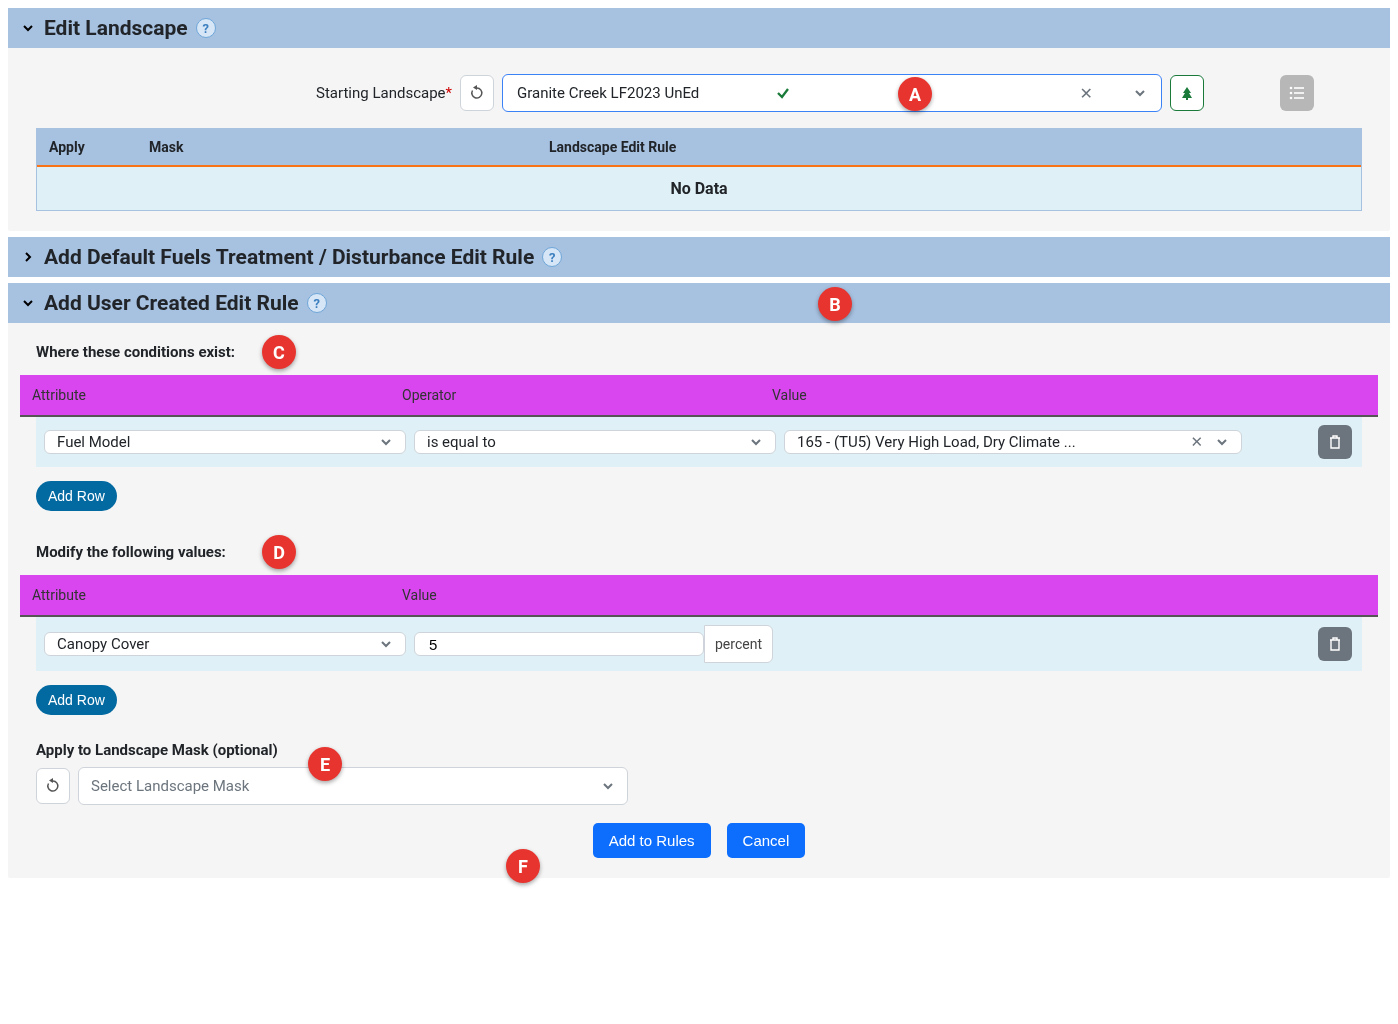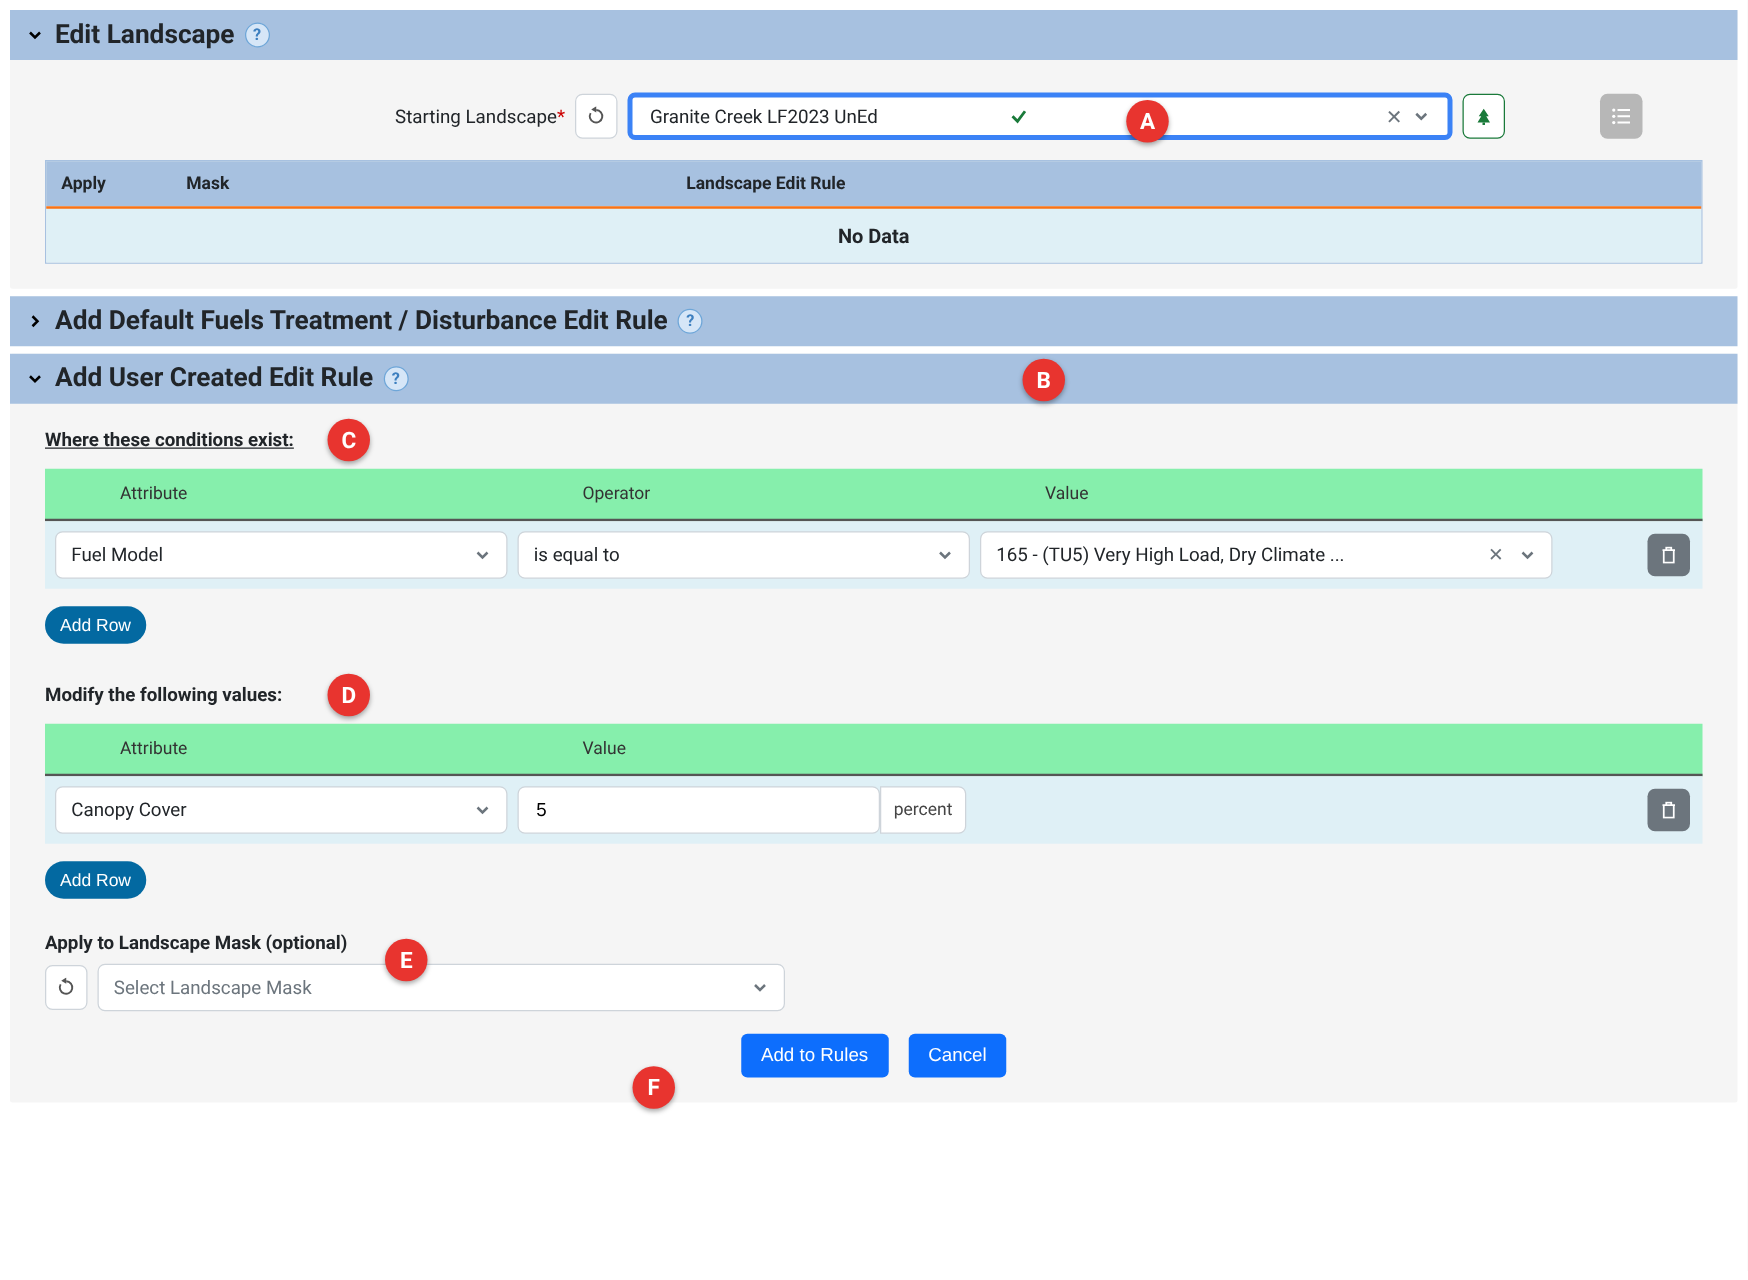--- a/index.html
+++ b/index.html
@@ -61,25 +61,26 @@
     background: #fff;
     cursor: pointer;
   }
   .tree-btn { border: 1.5px solid #1a7a3a; color: #1a7a3a; background: #fff; }
   .list-btn { border: none; background: #b7b7b7; color: #fff; }
   .landscape-select {
     flex: 0 0 660px;
     display: flex;
     align-items: center;
     height: 38px;
-    border: 4px solid #3b82f6;
+    border: 1px solid #3b82f6;
     border-radius: 6px;
     background: #fff;
     padding: 0 10px 0 14px;
     position: relative;
+    gap: 32px;
   }
   .landscape-select .txt { flex: 1; font-size: 15px; color: #212529; }
   .check { color: #1a7a3a; margin-left: 6px; }
   .sel-ctrl { color: #6c757d; font-size: 16px; padding: 0 4px; cursor: pointer; }
 
   .rules-table {
     margin: 0 28px;
     border: 1px solid #a7c1e0;
   }
   .rt-head {
@@ -106,45 +107,44 @@
     font-weight: 700;
     font-size: 15px;
     padding: 2px 28px 14px;
     display: flex;
     align-items: center;
     gap: 16px;
   }
 
   .cond-head {
     display: flex;
-    background: #86efac;
-    margin: 0 28px;
+    background: #d946ef;
+    margin: 0 12px;
     border-bottom: 2px solid #555;
     font-size: 14px;
     color: #333;
-    padding-left: 48px;
   }
   .cond-head > div { padding: 12px 12px; }
   .cc-attr { flex: 0 0 370px; }
   .cc-op   { flex: 0 0 370px; }
   .cc-val  { flex: 1; }
 
   .cond-row {
     display: flex;
     margin: 0 28px;
     background: #dff0f6;
     padding: 8px 0;
     align-items: center;
     gap: 8px;
   }
   .cond-row .sel, .cond-row .inp {
     background: #fff;
     border: 1px solid #ced4da;
     border-radius: 6px;
-    height: 38px;
+    height: 24px;
     display: flex;
     align-items: center;
     padding: 0 12px;
     font-size: 15px;
     position: relative;
   }
   .sel .sel-text { flex: 1; overflow: hidden; text-overflow: ellipsis; white-space: nowrap; }
   .sel .chev { color: #6c757d; margin-left: 6px; }
   .sel .clear { color: #6c757d; margin-right: 6px; cursor: pointer; }
   .cond-row .cc-attr-c { flex: 0 0 362px; margin-left: 8px; }
@@ -317,21 +317,21 @@
       <svg width="12" height="12" viewBox="0 0 12 12">
           <path d="M2 4 L6 8 L10 4" fill="none" stroke="#000" stroke-width="2"></path>
         </svg>
     </span>
     <span>Add User Created Edit Rule</span>
     <span class="help-icon">?</span>
     <div class="callout" style="left:810px; top:4px;">B</div>
   </div>
   <div class="panel-body">
 
-    <div class="section-label" style="position:relative;text-decoration:underline;">
+    <div class="section-label" style="position:relative;">
       <span>Where these conditions exist:</span>
       <div class="callout" style="left:254px; top:-6px;">C</div>
     </div>
 
     <div class="cond-head">
       <div class="cc-attr">Attribute</div>
       <div class="cc-op">Operator</div>
       <div class="cc-val">Value</div>
     </div>
     <div class="cond-row">

